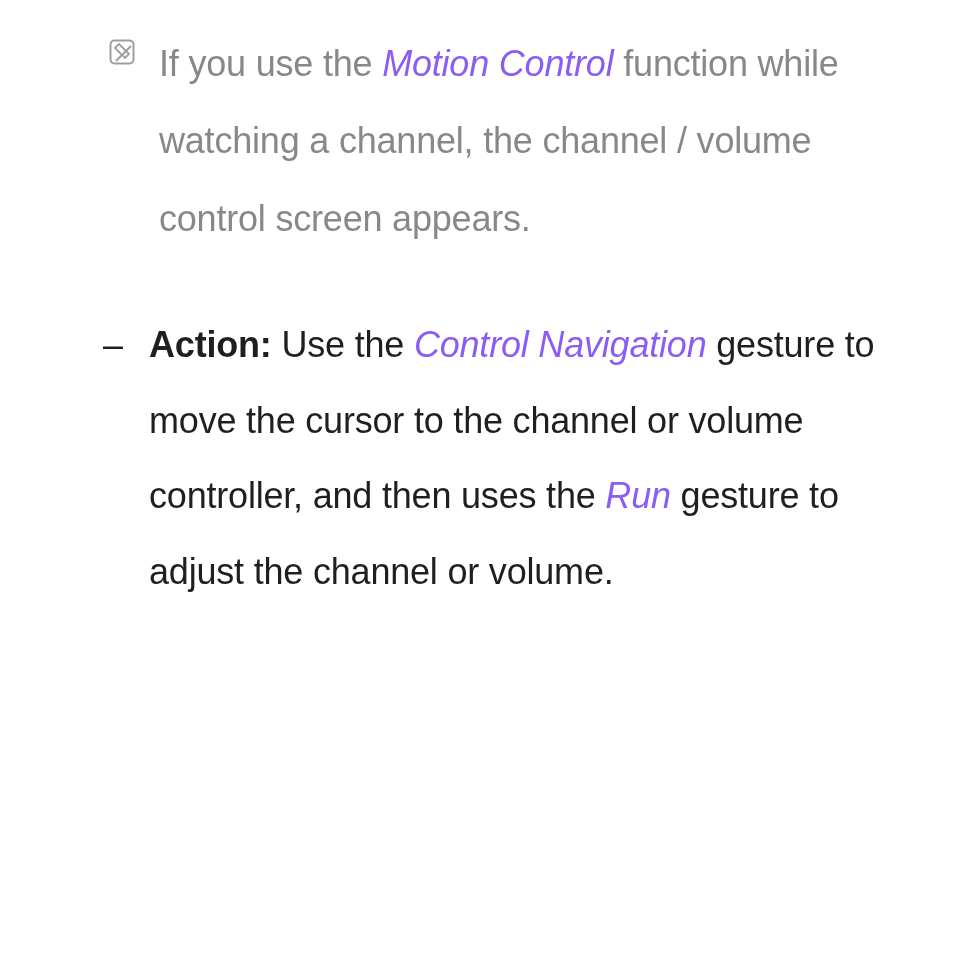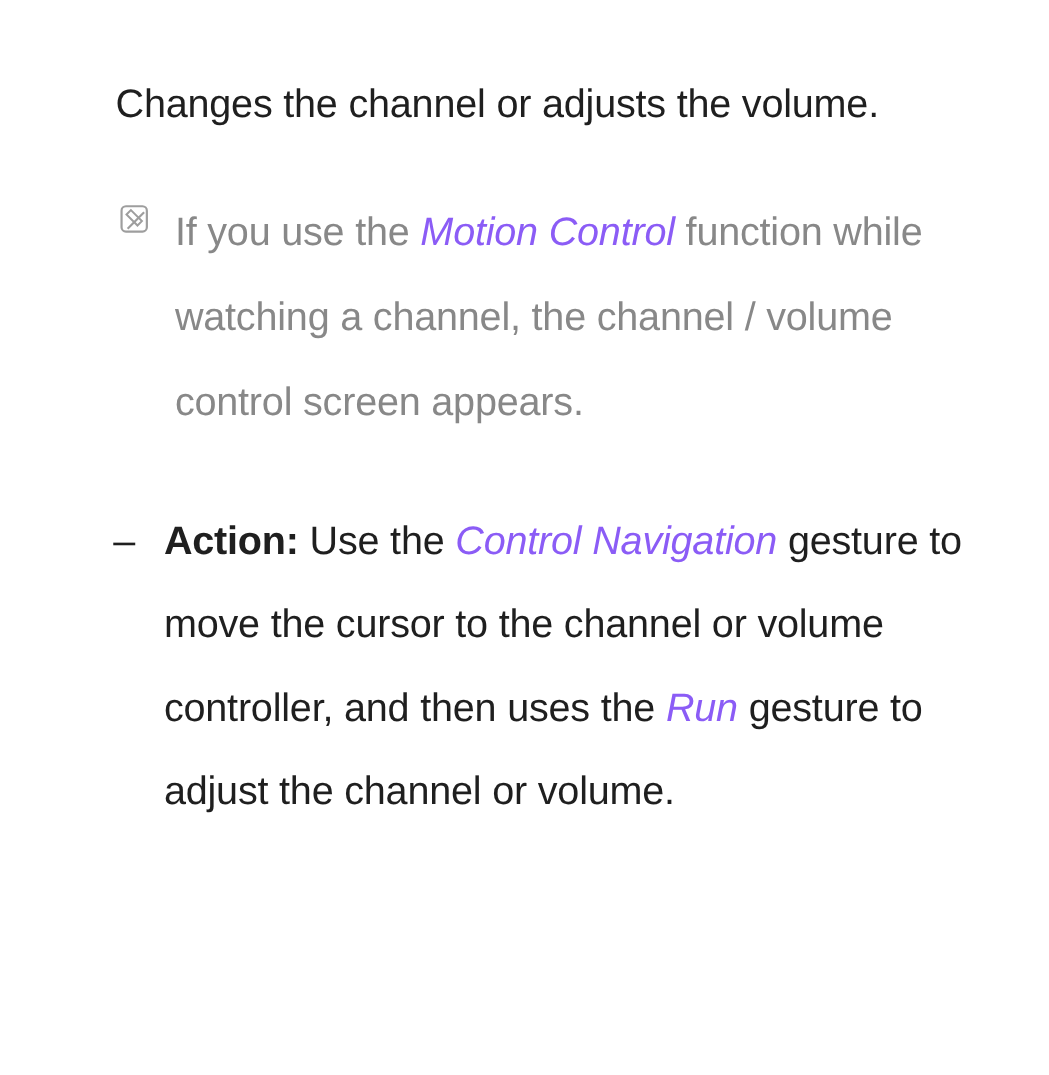--- a/index.html
+++ b/index.html
@@ -81,21 +81,20 @@
   }
   .label {
     font-weight: 700;
   }
 </style>
 </head>
 <body>
 
 <div class="page">
 
-  <p class="intro">Changes the channel or adjusts the volume.</p>
 
   <div class="note">
     <div class="note-icon">
       <svg width="26" height="26" viewBox="0 0 26 26" fill="none">
         <rect x="1.5" y="1.5" width="23" height="23" rx="4" stroke="#9e9e9e" stroke-width="2"></rect>
         <line x1="7" y1="22" x2="22" y2="7" stroke="#9e9e9e" stroke-width="2"></line>
         <path d="M6 9 L10 5 L20 15 L16 19 Z" fill="none" stroke="#9e9e9e" stroke-width="1.8"></path>
       </svg>
     </div>
     <div class="note-body">

